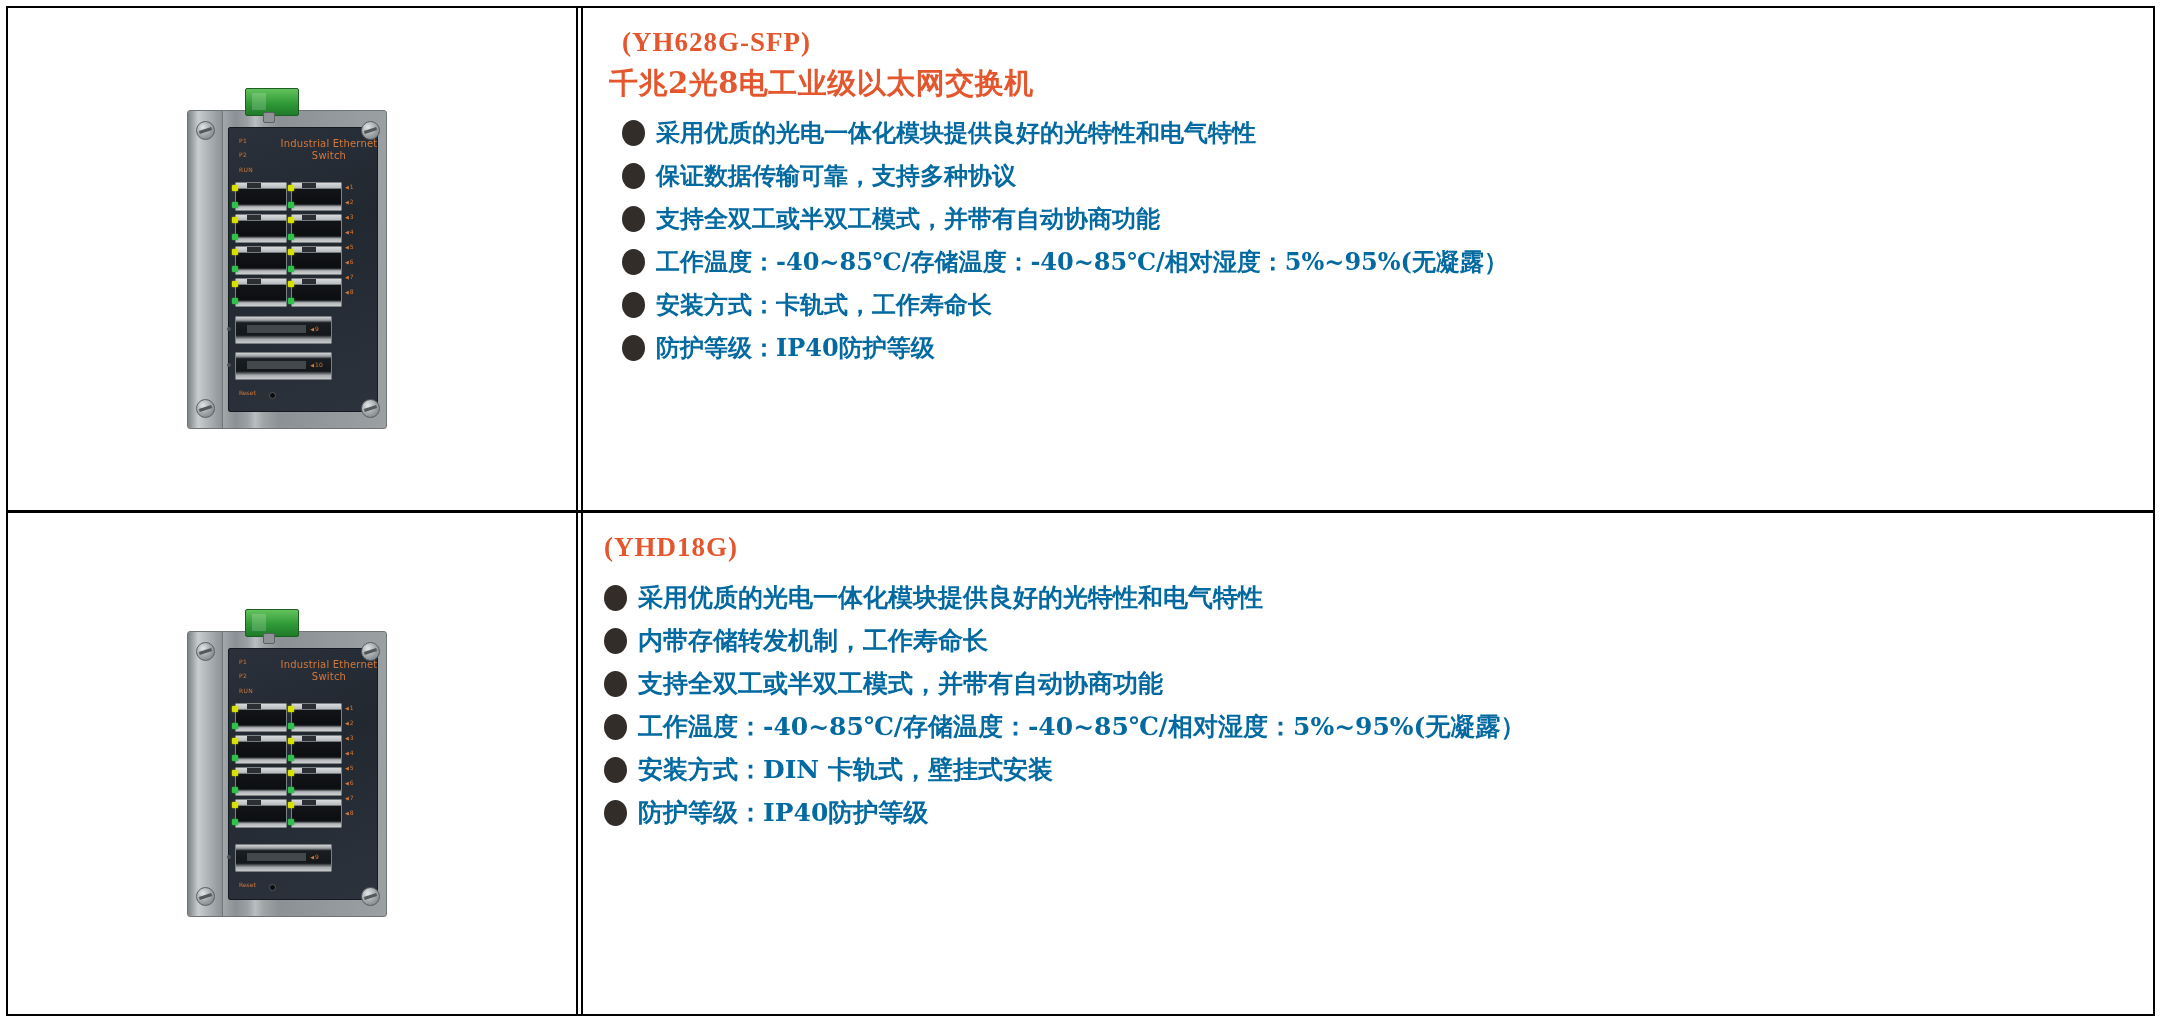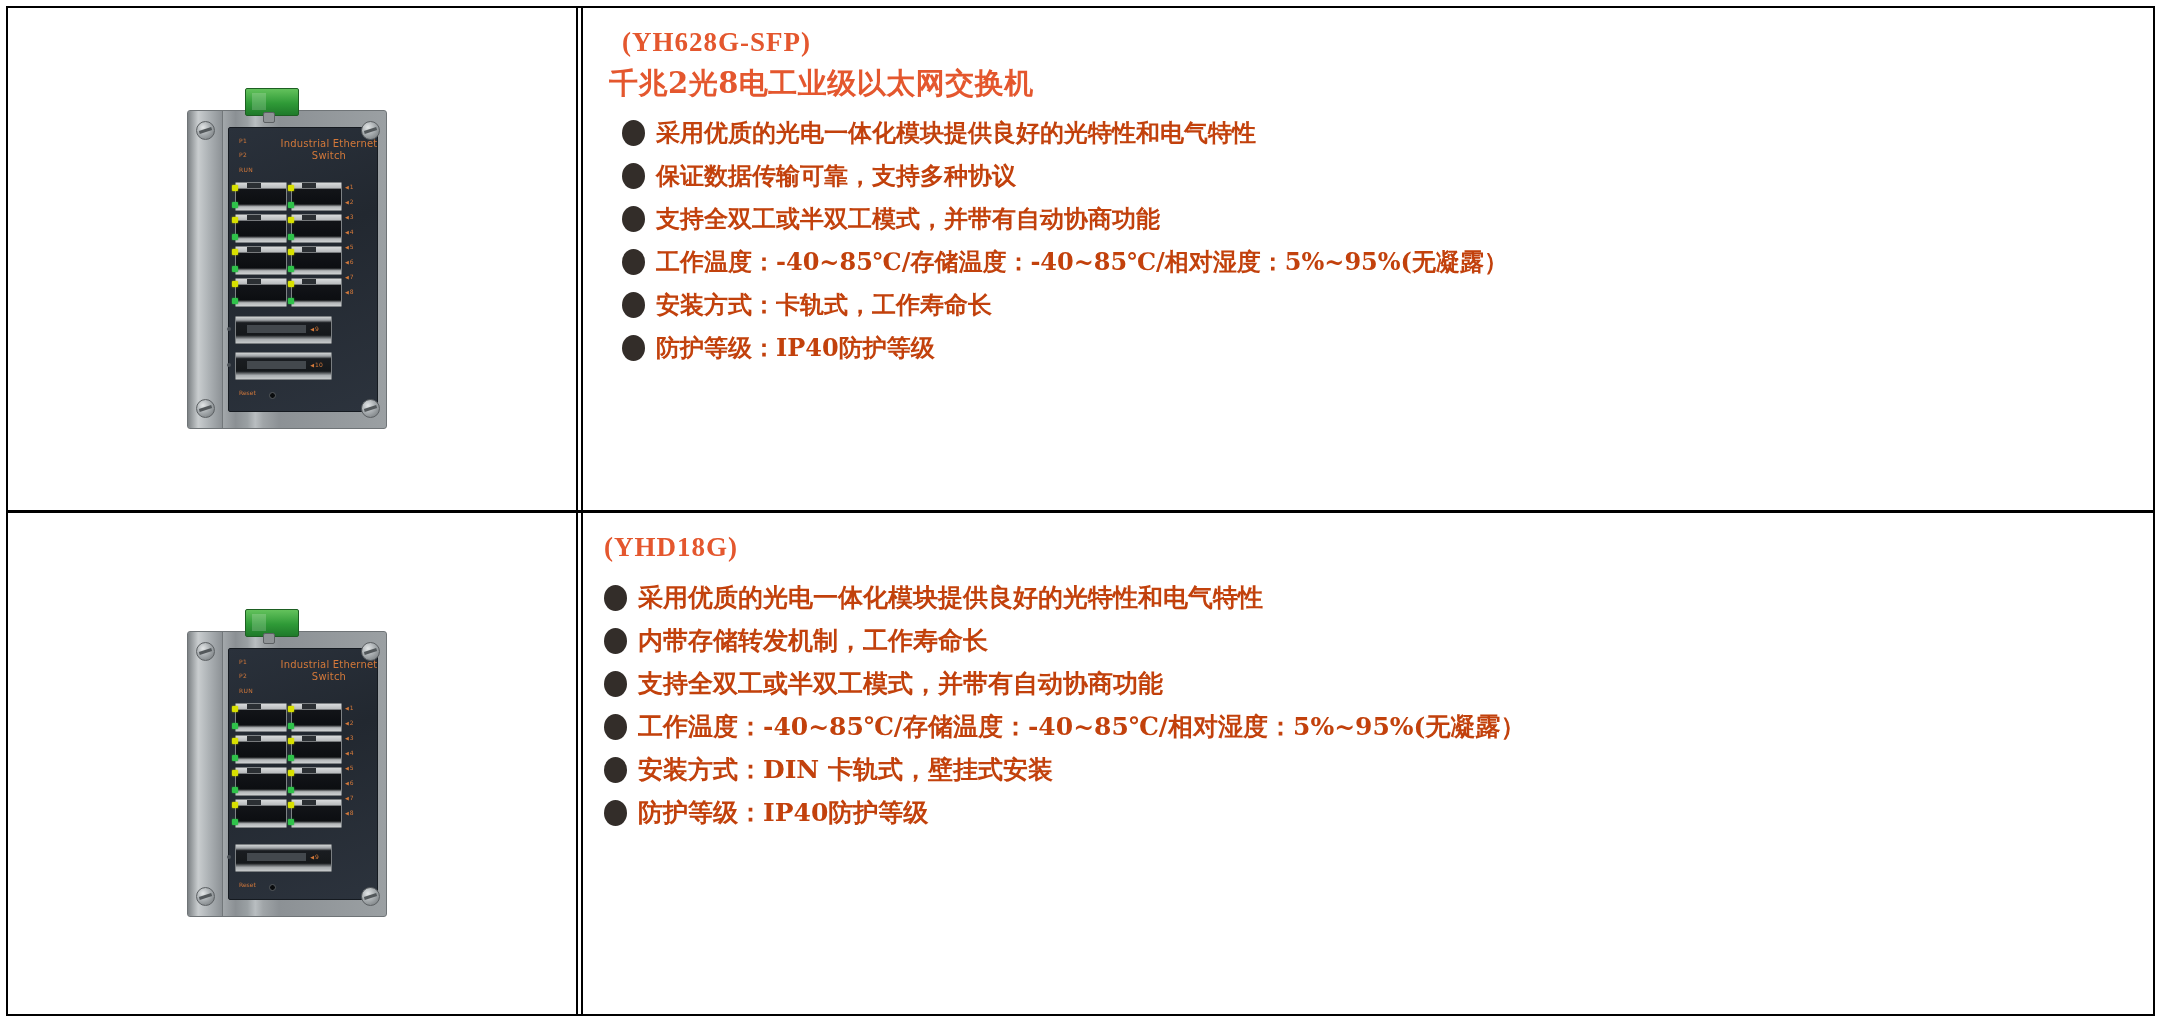--- a/index.html
+++ b/index.html
@@ -66,21 +66,21 @@
   .reset-hole{position:absolute;left:34px;top:3px;width:5px;height:5px;border-radius:50%;background:#0a0c0e;border:1px solid #555a5e;}
 
   
   .dev2 .face{padding-bottom:6px;}
   .dev2 .sfps{margin-top:16px;}
 
   
   .title-code{font-family:"Liberation Serif",serif;font-weight:bold;font-size:27px;color:#e4572e;letter-spacing:1px;margin:0 0 2px 0;line-height:40px;}
   .title-cn{font-family:"DejaVu Serif",serif;font-weight:bold;font-size:29px;color:#e4572e;letter-spacing:.5px;margin:0;line-height:38px;}
   .bullets{list-style:none;margin:16px 0 0 0;padding:0;}
-  .bullets li{display:flex;align-items:flex-start;font-family:"DejaVu Serif",serif;font-weight:bold;font-size:25px;line-height:30px;color:#c2410c;margin-bottom:13px;letter-spacing:0px;}
+  .bullets li{display:flex;align-items:flex-start;font-family:"DejaVu Serif",serif;font-weight:bold;font-size:25px;line-height:30px;color:#0369a1;margin-bottom:13px;letter-spacing:0px;}
   .bdot{flex:0 0 auto;width:23px;height:26px;border-radius:50%;background:#332d29;margin-right:11px;margin-top:2px;}
   .btxt{white-space:nowrap;}
 
   .p1 .title-code{margin-left:18px;}
   .p1 .title-cn{margin-left:5px;}
   .p1 .bullets{margin-left:18px;}
   .p1 .bullets li{font-size:24px;}
   .p2 .bullets li{font-size:25px;}
 </style>
 </head>

